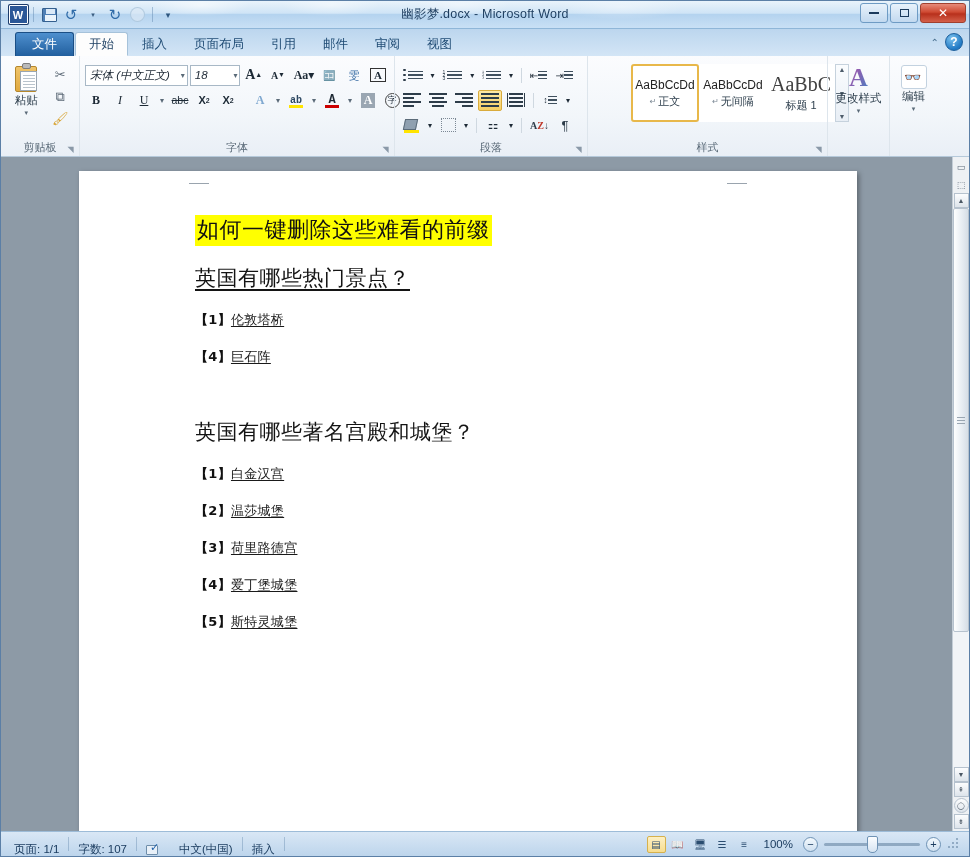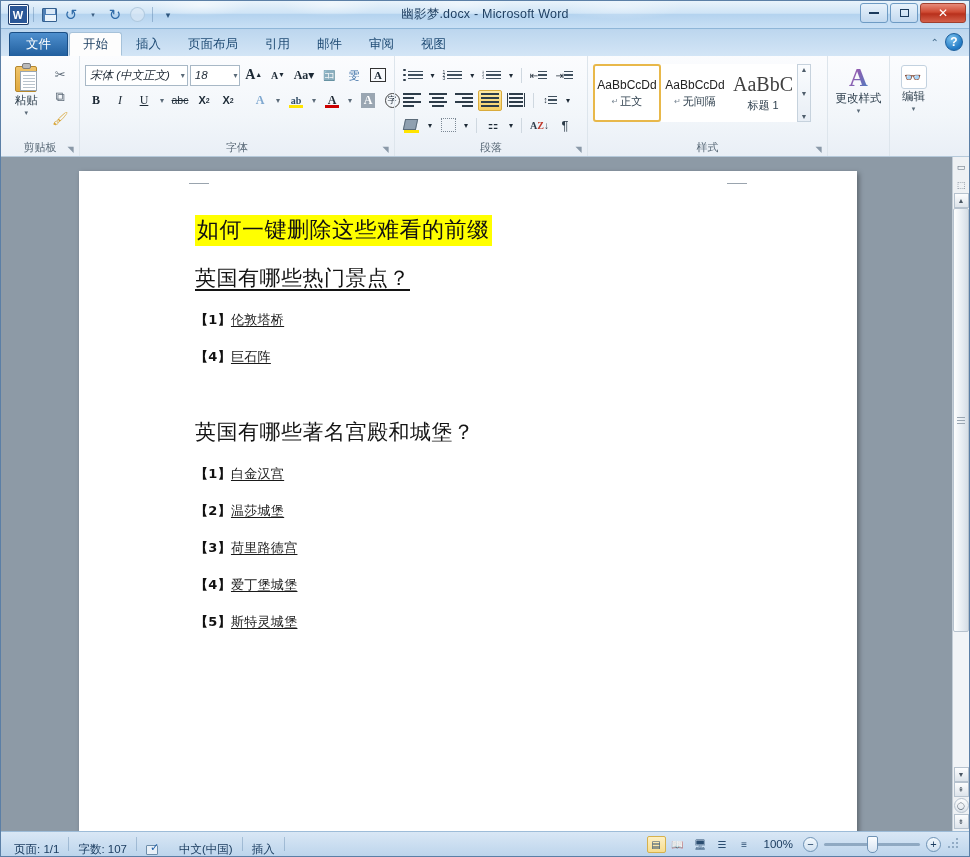--- a/index.html
+++ b/index.html
@@ -74,21 +74,21 @@
     background: linear-gradient(to bottom,#e78b7a,#cf4a33 45%,#b8301c 55%,#d4604a);
     color: #fff; font-weight: bold; font-size: 12px;
   }
   .wbtn .bar { width: 10px; height: 2px; background: #1b3a5c; }
   .wbtn .sq { width: 9px; height: 8px; border: 1.5px solid #1b3a5c; }
 
   
   .tabrow {
     flex: 0 0 27px; height: 27px; display: flex; align-items: flex-end;
     background: linear-gradient(to bottom,#bcd6ee,#d3e5f6);
-    padding-left: 8px; position: relative;
+    padding-left: 14px; position: relative;
   }
   .tab {
     height: 23px; padding: 0 13px; font-size: 12.5px; color: #1f4b74;
     display: flex; align-items: center; border-radius: 3px 3px 0 0;
     margin-right: 1px; position: relative;
   }
   .tab.file {
     background: linear-gradient(to bottom,#4e8fce,#215f9e);
     color: #fff; border: 1px solid #1a4e85; border-bottom: none;
     height: 24px; padding: 0 16px;
@@ -160,21 +160,21 @@
     font-size:12px; color:#1d2a36; border:1px solid transparent; border-radius:2px;
   }
   .rib-btn.bold { font-weight: bold; font-family:"Liberation Serif",serif; }
   .rib-btn.ital { font-style: italic; font-family:"Liberation Serif",serif;}
   .rib-btn.und { text-decoration: underline; font-family:"Liberation Serif",serif;}
   .rib-btn.strike { text-decoration: line-through; font-size:10.5px;}
   .grow-a { font-family:"Liberation Serif",serif; font-weight:bold; font-size:14px;}
   .shrink-a { font-family:"Liberation Serif",serif; font-weight:bold; font-size:10px;}
   .sup-s { font-size:11px; font-weight:bold;}
   .sup-s sub,.sup-s sup{font-size:7px;}
-  .tcolor { position:relative; font-weight:bold; font-family:Liberation Serif, serif; color:#c0392b;text-align:right; }
+  .tcolor { position:relative; font-weight:bold; font-family:Liberation Mono, monospace; color:#c0392b;text-align:right; }
   .ubar { position:absolute; left:3px; bottom:2px; right:3px; height:3px; background:#c00; }
   .hbar { position:absolute; left:3px; bottom:2px; right:3px; height:3px; background:#ffe400; }
   .ablue { color:#7fa8d0; font-weight:bold; font-family:"Liberation Serif",serif;}
   .shade-a { background:#9aa6b2; color:#fff; font-weight:bold; padding:0 3px; font-family:"Liberation Serif",serif;}
   .circ-ch { border:1px solid #444; border-radius:50%; width:15px;height:15px; font-size:9px; display:flex;align-items:center;justify-content:center;}
 
   
   .g-para { width: 193px; }
   .para-rows { display:flex; flex-direction:column; gap:3px; padding-top:3px; width:100%;}
   .lines-ico { display:inline-flex; flex-direction:column; gap:2px; width:15px;}
@@ -191,21 +191,21 @@
   .bul-ico .nums{display:flex;flex-direction:column;gap:1.2px;font-size:5px;color:#2e3d4a;line-height:3px;}
   .fill-ico { position:relative; width:17px; height:15px; }
   .fill-ico::before{content:"";position:absolute;left:1px;top:1px;width:11px;height:9px;background:#8fa0b0;border:1px solid #5b6b79;transform:skewX(-12deg);}
   .fill-ico::after{content:"";position:absolute;left:1px;bottom:0;width:15px;height:3px;background:#ffe400;}
   .border-ico { width:15px;height:14px;border:1px dotted #7b8894;}
   .sort-ico { font-size:10px; font-weight:bold; color:#2e3d4a; font-family:"Liberation Serif",serif;}
   .pilcrow { font-size:13px; color:#2e3d4a; }
 
   
   .g-styles { width: 240px; }
-  .style-gal { display:flex; align-items:flex-start; padding-top:3px; }
+  .style-gal { display:flex; align-items:flex-start; padding-top:3px;margin-left:38px; }
   .style-box {
     width: 68px; height: 58px; border:1px solid transparent;
     display:flex; flex-direction:column; align-items:center; justify-content:center;
     background:#fff; gap:2px;
   }
   .style-box.sel { border:2px solid #e8b84a; border-radius:3px; background:#fff; box-shadow:inset 0 0 0 1px #fff;}
   .style-prev { font-size:12px; color:#222; font-family:"Liberation Sans",sans-serif;}
   .style-prev.h1 { font-size:20px; font-family:"Liberation Serif",serif; color:#404040; overflow:hidden; white-space:nowrap; width:64px; text-align:center;}
   .style-name { font-size:11px; color:#30414f; display:flex; align-items:center; gap:2px;}
   .style-name .pm { font-size:8px; color:#7b8894; }

